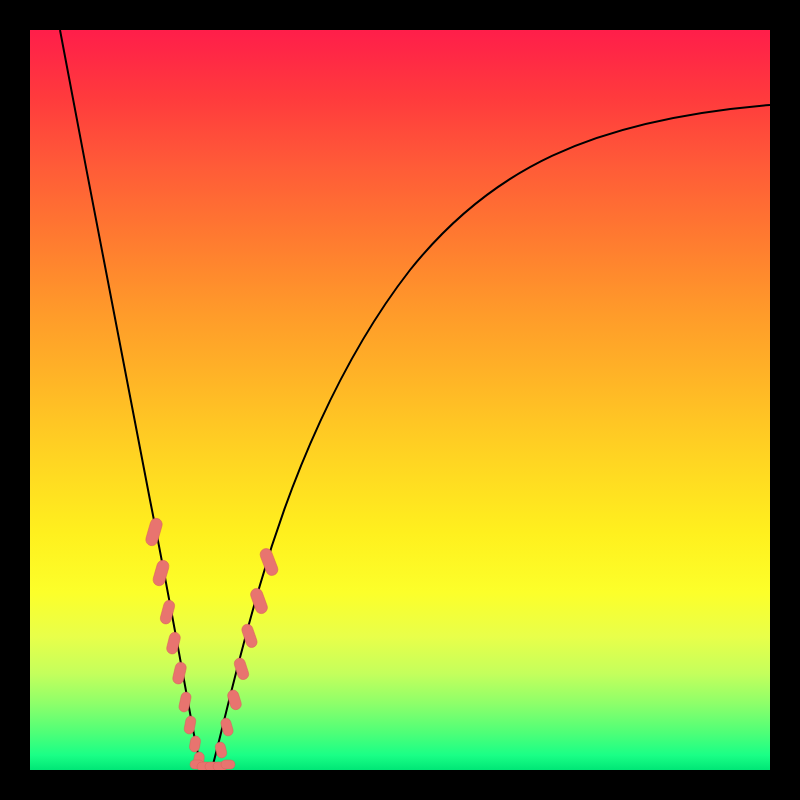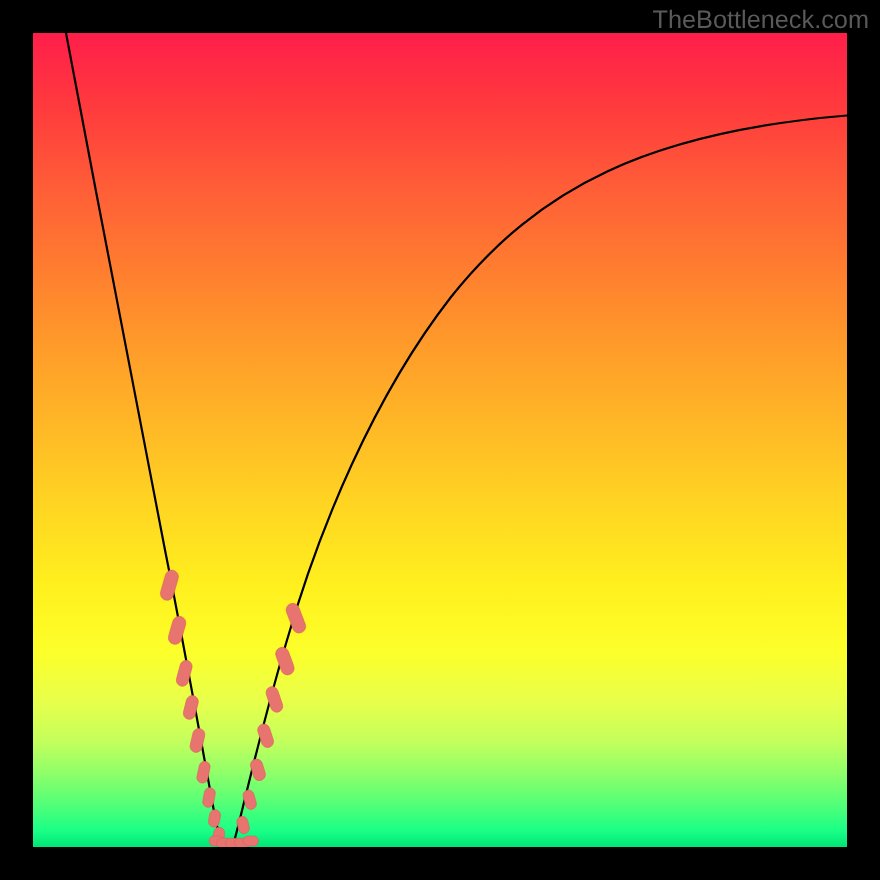--- a/index.html
+++ b/index.html
@@ -71,21 +71,20 @@
   .marker {
     fill: #e8746f;
     stroke: #d9605b;
     stroke-width: 0.5;
   }
 </style>
 </head>
 <body>
 
 <div class="frame">
-  <div class="watermark">TheBottleneck.com</div>
   <div class="plot">
     <svg class="curves" viewBox="0 0 740 740">
 
       <path class="curve" d="M 30 0
            C 60 160, 95 340, 120 470
            C 138 560, 152 640, 165 710
            C 168 726, 171 735, 174 738"></path>
 
       <path class="flatline" d="M 170 738 L 186 738"></path>
 

